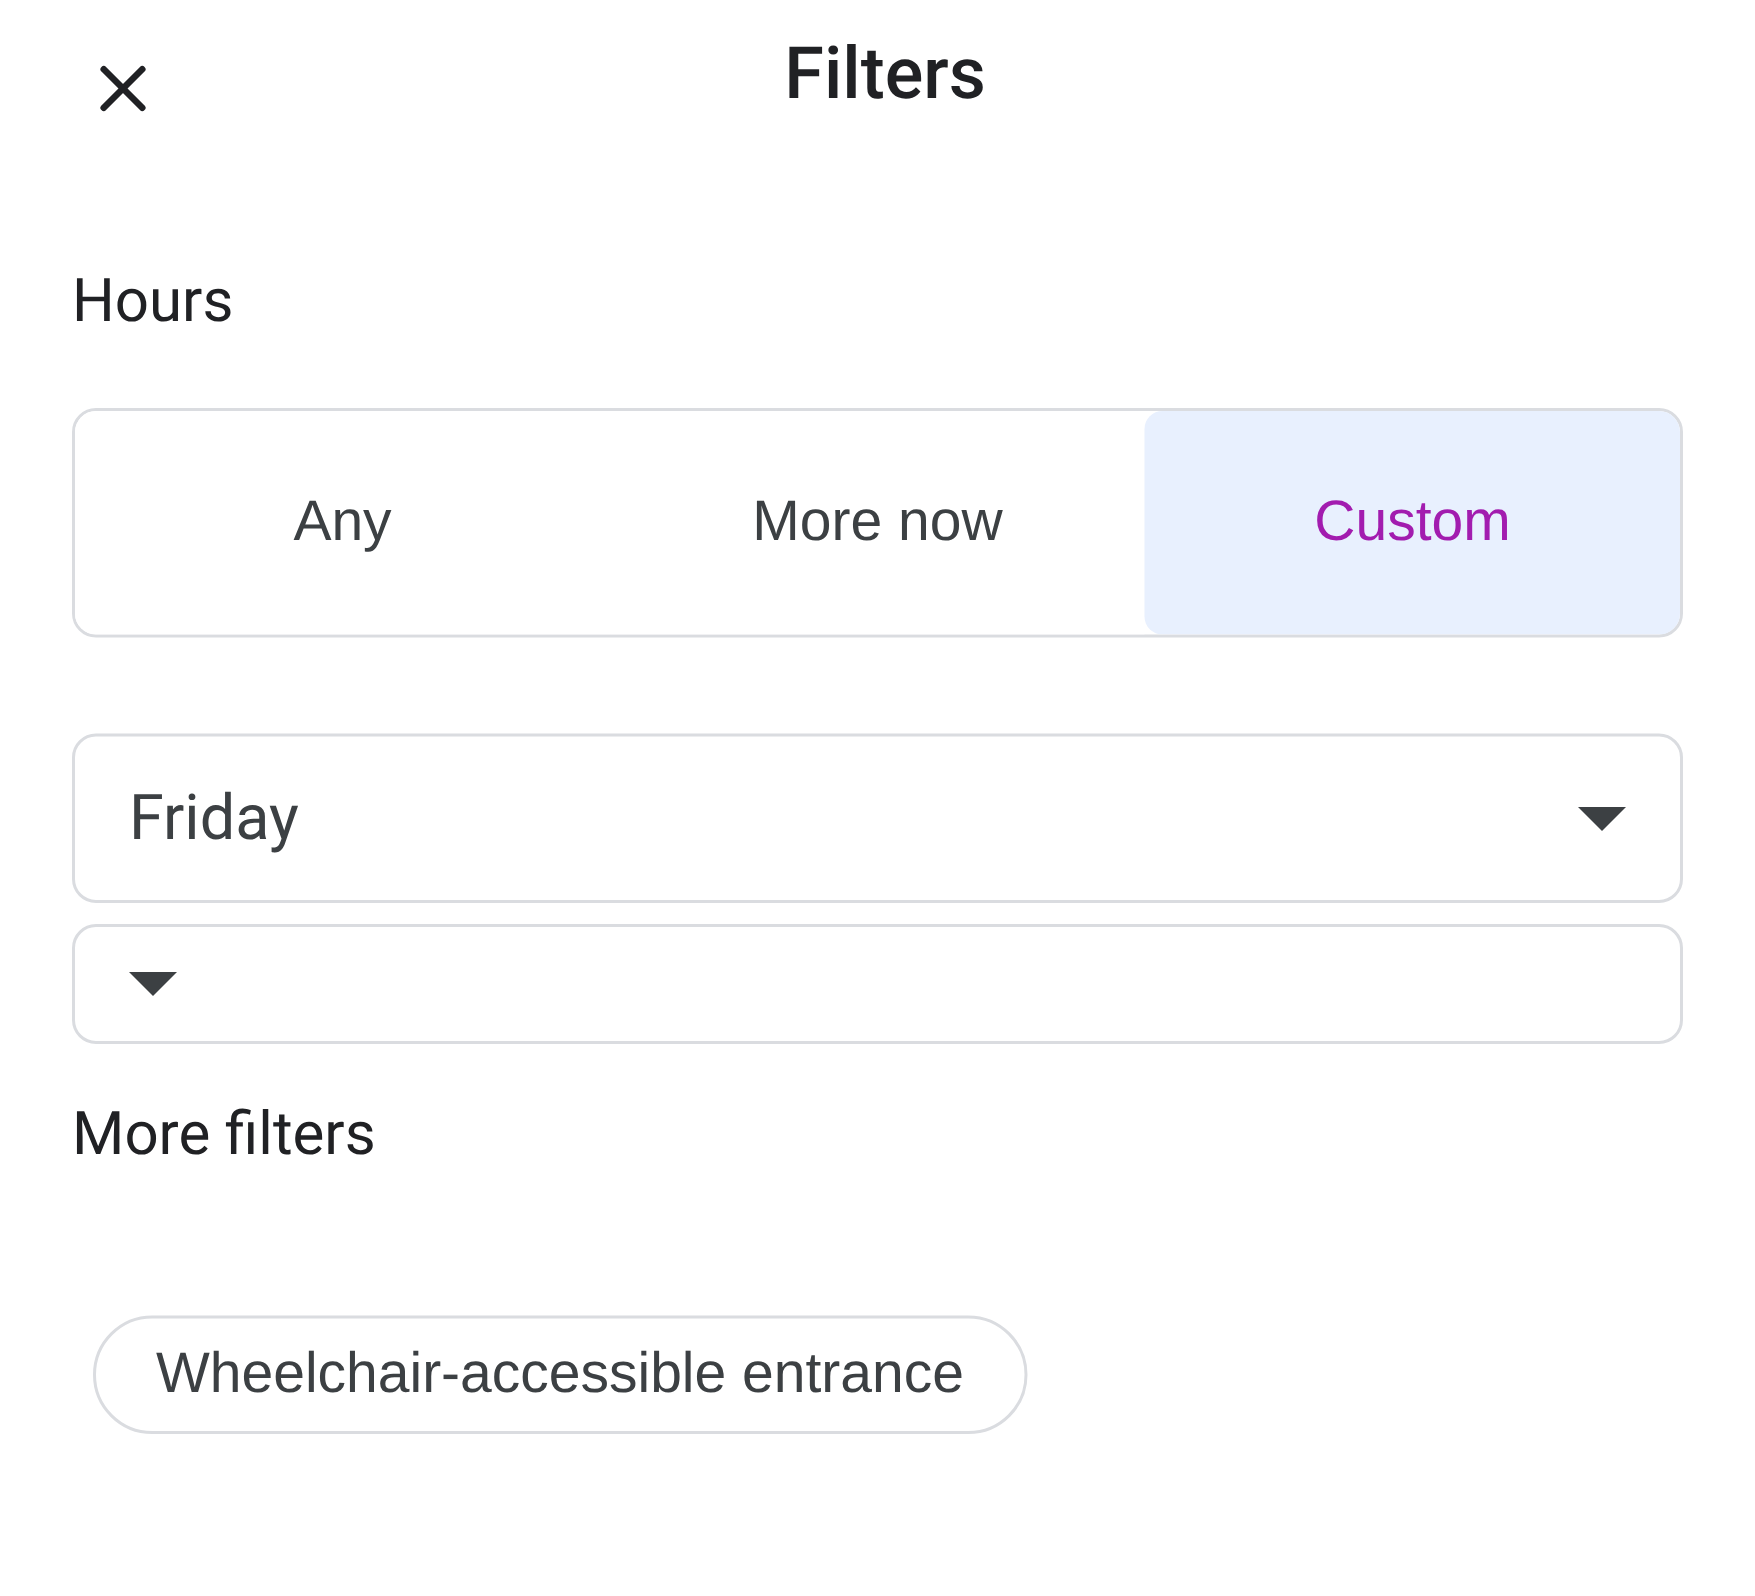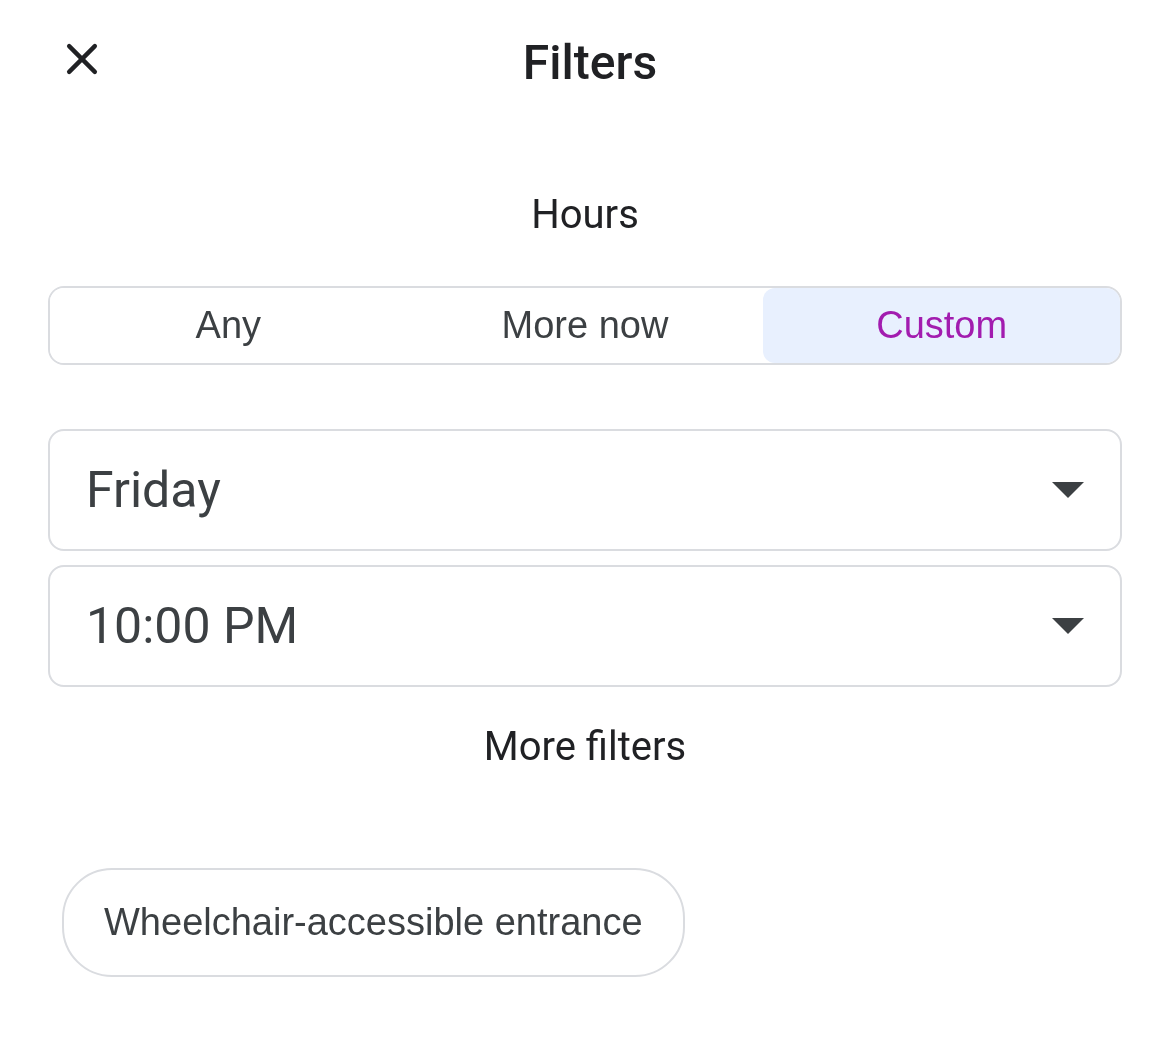--- a/index.html
+++ b/index.html
@@ -10,21 +10,21 @@
     body {
       font-family: -apple-system, BlinkMacSystemFont, 'Segoe UI', Roboto, Arial, sans-serif;
       background: #fff;
       width: 1170px;
       height: 1064px;
       color: #202124;
     }
     .header {
       display: flex;
       align-items: center;
-      padding: 34px 50px 20px 60px;
+      padding: 20px 50px 20px 60px;
       position: relative;
     }
     .close-btn {
       position: absolute;
       left: 60px;
       top: 38px;
       width: 44px;
       height: 44px;
       display: flex;
       align-items: center;
@@ -45,33 +45,32 @@
       color: #202124;
     }
     .content {
       padding: 80px 48px 0 48px;
     }
     .section-heading {
       font-size: 40px;
       font-weight: 400;
       color: #202124;
       margin-bottom: 48px;
-      text-align: center;
     }
     .segmented {
       display: flex;
       border: 2px solid #dadce0;
       border-radius: 16px;
       overflow: hidden;
       margin-bottom: 64px;
     }
     .segment {
       flex: 1;
       text-align: center;
-      padding: 16px 0;
+      padding: 53px 0;
       font-size: 38px;
       font-weight: 400;
       color: #3c4043;
       cursor: pointer;
       background: #fff;
       border: none;
       position: relative;
     }
     .segment.selected {
       background: #e8f0fe;
@@ -83,39 +82,39 @@
       align-items: center;
       justify-content: space-between;
       border: 2px solid #dadce0;
       border-radius: 16px;
       padding: 30px 36px;
       margin-bottom: 14px;
       cursor: pointer;
       background: #fff;
     }
     .dropdown-label {
-      font-size: 50px;
+      font-size: 42px;
       font-weight: 400;
       color: #3c4043;
     }
     .dropdown-arrow {
       width: 0;
       height: 0;
       border-left: 16px solid transparent;
       border-right: 16px solid transparent;
       border-top: 16px solid #3c4043;
     }
     .more-filters-section {
       margin-top: 36px;
     }
     .chip {
       display: inline-block;
       border: 2px solid #dadce0;
       border-radius: 50px;
-      padding: 31px 40px;
+      padding: 16px 40px;
       font-size: 38px;
       font-weight: 400;
       color: #3c4043;
       cursor: pointer;
       background: #fff;
       margin-top: 50px;
       margin-left: 14px;
     }
   </style>
 </head>
@@ -147,21 +146,20 @@
       <span>Custom</span>
     </button>
   </div>
 
   <div class="dropdown">
     <span class="dropdown-label">Friday</span>
     <span class="dropdown-arrow"></span>
   </div>
 
   <div class="dropdown">
-    <span class="dropdown-label">10:00 PM</span>
     <span class="dropdown-arrow"></span>
   </div>
 
   <div class="more-filters-section">
     <h2 class="section-heading">More filters</h2>
     <button class="chip">
       <span>Wheelchair-accessible entrance</span>
     </button>
   </div>
 </div>

